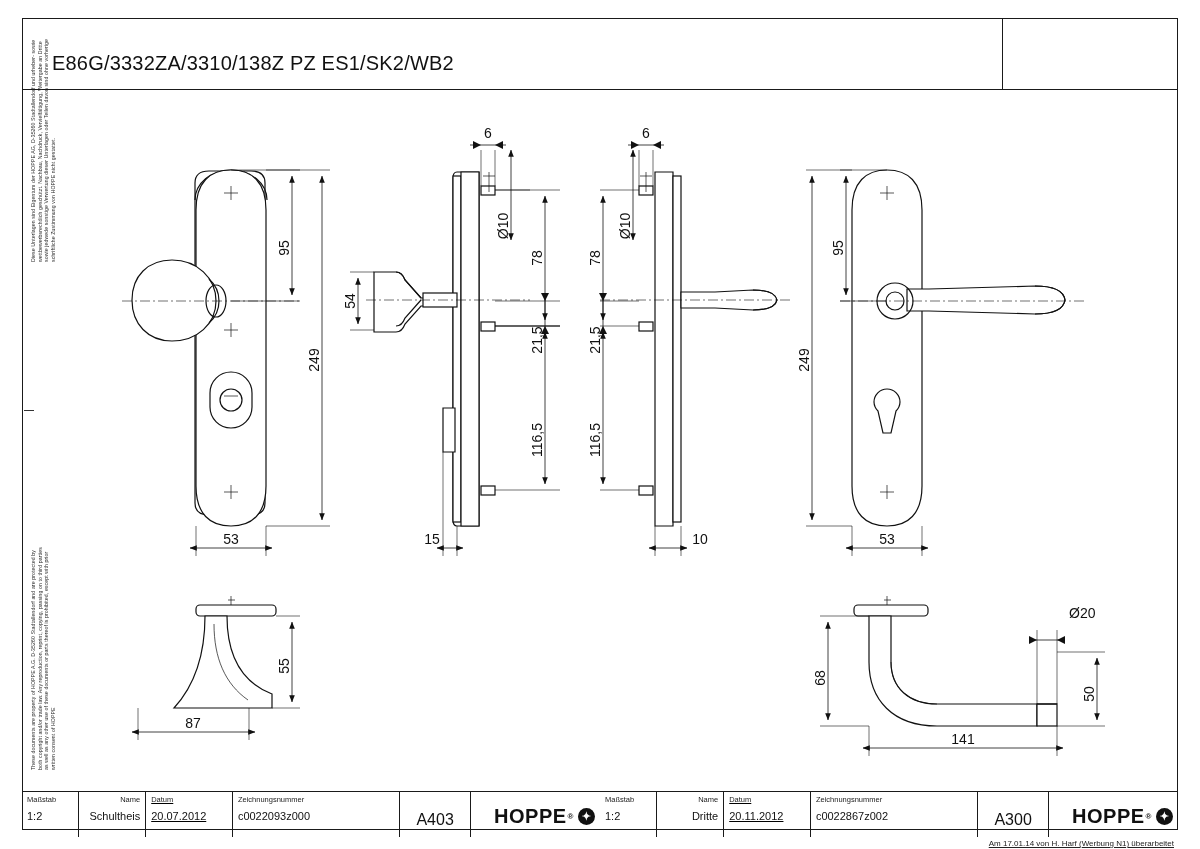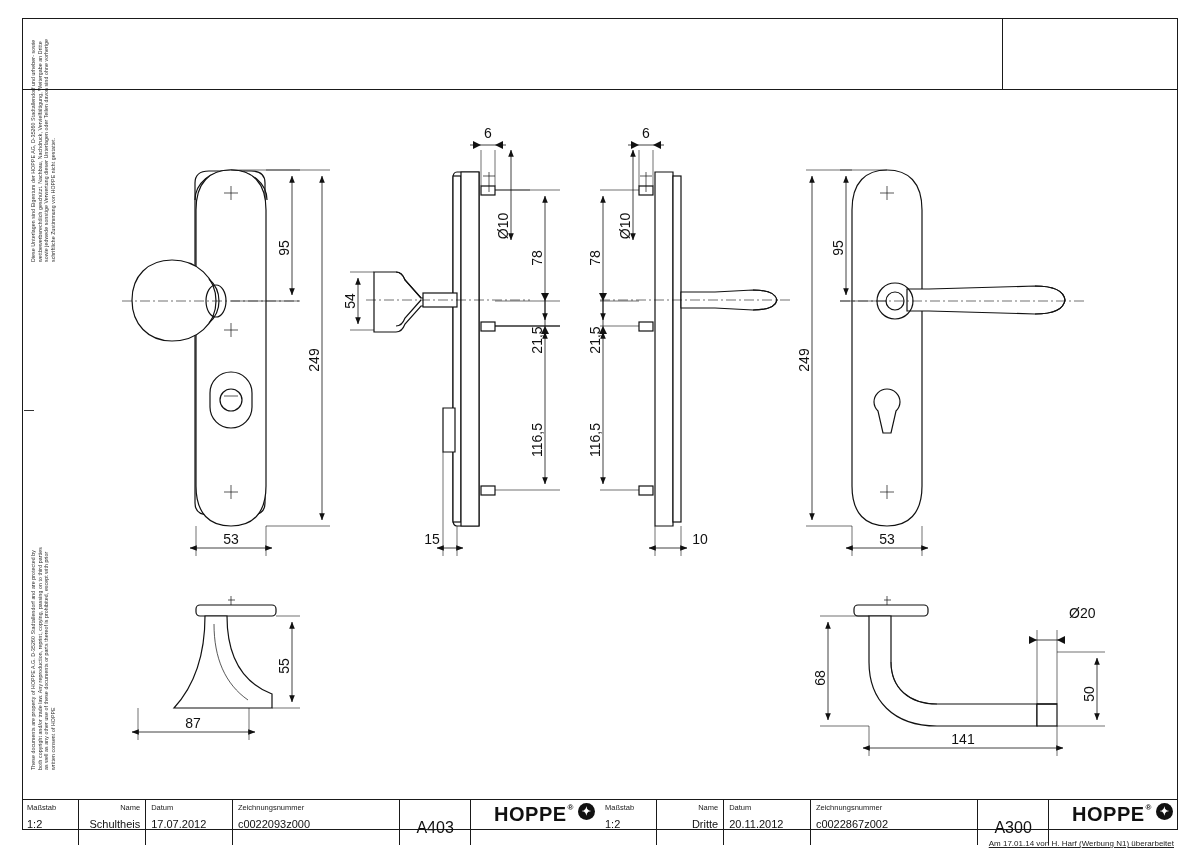--- a/index.html
+++ b/index.html
@@ -46,43 +46,43 @@
   .side-text.bottom{
     left:30px;top:770px;
     transform:rotate(-90deg);
   }
   .side-tick{
     position:absolute;left:24px;top:410px;width:10px;height:1px;background:#333;
   }
 
   
   .tb{
-    position:absolute;bottom:4px;height:46px;border-top:1.5px solid #1a1a1a;box-sizing:border-box;
+    position:absolute;bottom:12px;height:46px;border-top:1.5px solid #1a1a1a;box-sizing:border-box;
     display:flex;
   }
   .tb-left{left:22px;width:578px;}
   .tb-right{left:600px;width:578px;}
   .tb .cell{
     border-right:1px solid #1a1a1a;box-sizing:border-box;position:relative;
     display:flex;flex-direction:column;justify-content:flex-start;
     padding:3px 5px 0 5px;
   }
   .tb .cell:last-child{border-right:none;}
   .cell .lbl{font-size:7.5px;color:#222;line-height:9px;}
   .cell .val{font-size:11px;color:#111;margin-top:6px;}
   .cell.centered{justify-content:center;align-items:center;padding-top:0;}
   .cell.centered .val{margin-top:10px;font-size:16px;text-align:right;}
   .c-massstab{width:58px;}
   .c-name{width:68px;text-align:right;}
-  .c-datum{width:88px;}
+  .c-datum{width:88px;text-decoration:underline;}
   .c-znr{width:170px;}
   .c-code{width:72px;}
   .c-logo{flex:1;}
   .hoppe{
-    display:flex;align-items:flex-start;justify-content:center;height:100%;
+    display:flex;align-items:center;justify-content:center;height:100%;
     font-size:20px;font-weight:bold;color:#111;letter-spacing:.5px;margin-left:18px;
   }
   .hoppe .reg{font-size:8px;vertical-align:super;margin-left:1px;margin-right:2px;}
   .hoppe .mark{
     display:inline-block;width:17px;height:17px;border-radius:50%;
     background:#111;color:#fff;font-size:11px;line-height:17px;text-align:center;
     margin-left:2px;font-weight:bold;
   }
   .footer-note{
     position:absolute;right:26px;bottom:1px;font-size:8px;color:#222;text-decoration:underline;
@@ -93,20 +93,21 @@
   text{font-family:"Liberation Sans", sans-serif;fill:#111;}
 </style>
 </head>
 <body>
 
 <div id="sheet">
 
   <div class="frame"></div>
   <div class="title-bar"></div>
   <div class="title-box-right"></div>
+  <div class="title-text">E86G/3332ZA/3310/138Z PZ ES1/SK2/WB2</div>
 
   <div class="side-tick"></div>
   <div class="side-text top">Diese Unterlagen sind Eigentum der HOPPE AG, D-35260 Stadtallendorf und urheber- sowie wettbewerbsrechtlich geschützt. Nachbau, Nachdruck, Vervielfältigung, Weitergabe an Dritte sowie jedwede sonstige Verwertung dieser Unterlagen oder Teilen davon sind ohne vorherige schriftliche Zustimmung von HOPPE nicht gestattet.</div>
   <div class="side-text bottom">These documents are property of HOPPE A.G. D-35260 Stadtallendorf and are protected by both copyright and/or trade law. Any reproduction, reprint, copying, passing on to third parties as well as any other use of these documents or parts thereof is prohibited, except with prior written consent of HOPPE</div>
 
   <svg id="drawing" viewBox="0 0 1200 849">
     <defs>
       <marker id="ar" markerWidth="9" markerHeight="7" refX="8.5" refY="3.5" orient="auto">
         <polygon points="0,0 9,3.5 0,7" fill="#111"></polygon>
       </marker>
@@ -328,21 +329,21 @@
     <div class="cell c-massstab">
       <span class="lbl">Maßstab</span>
       <span class="val">1:2</span>
     </div>
     <div class="cell c-name">
       <span class="lbl">Name</span>
       <span class="val">Schultheis</span>
     </div>
     <div class="cell c-datum">
       <span class="lbl">Datum</span>
-      <span class="val">17.07.2012</span>
+      <span class="val">20.07.2012</span>
     </div>
     <div class="cell c-znr">
       <span class="lbl">Zeichnungsnummer</span>
       <span class="val">c0022093z000</span>
     </div>
     <div class="cell c-code centered">
       <span class="val">A403</span>
     </div>
     <div class="cell c-logo">
       <div class="hoppe">

